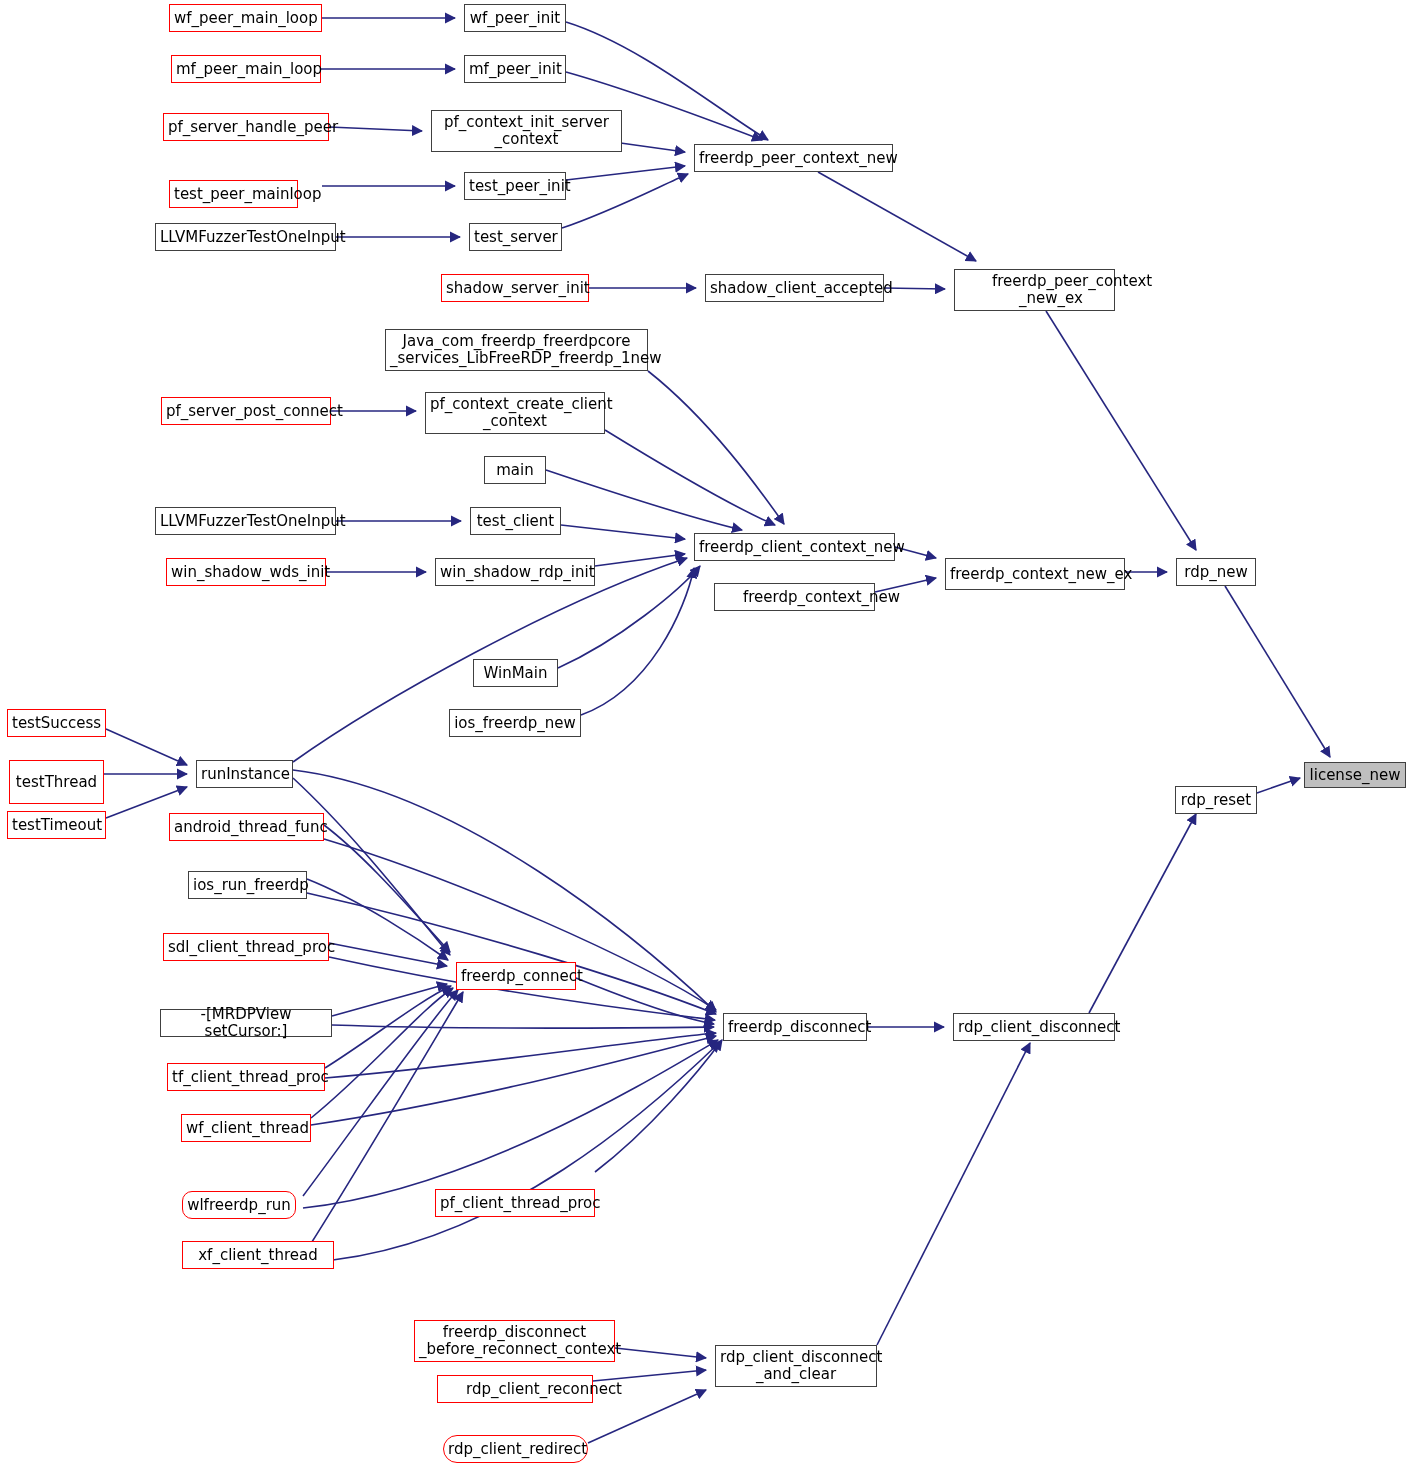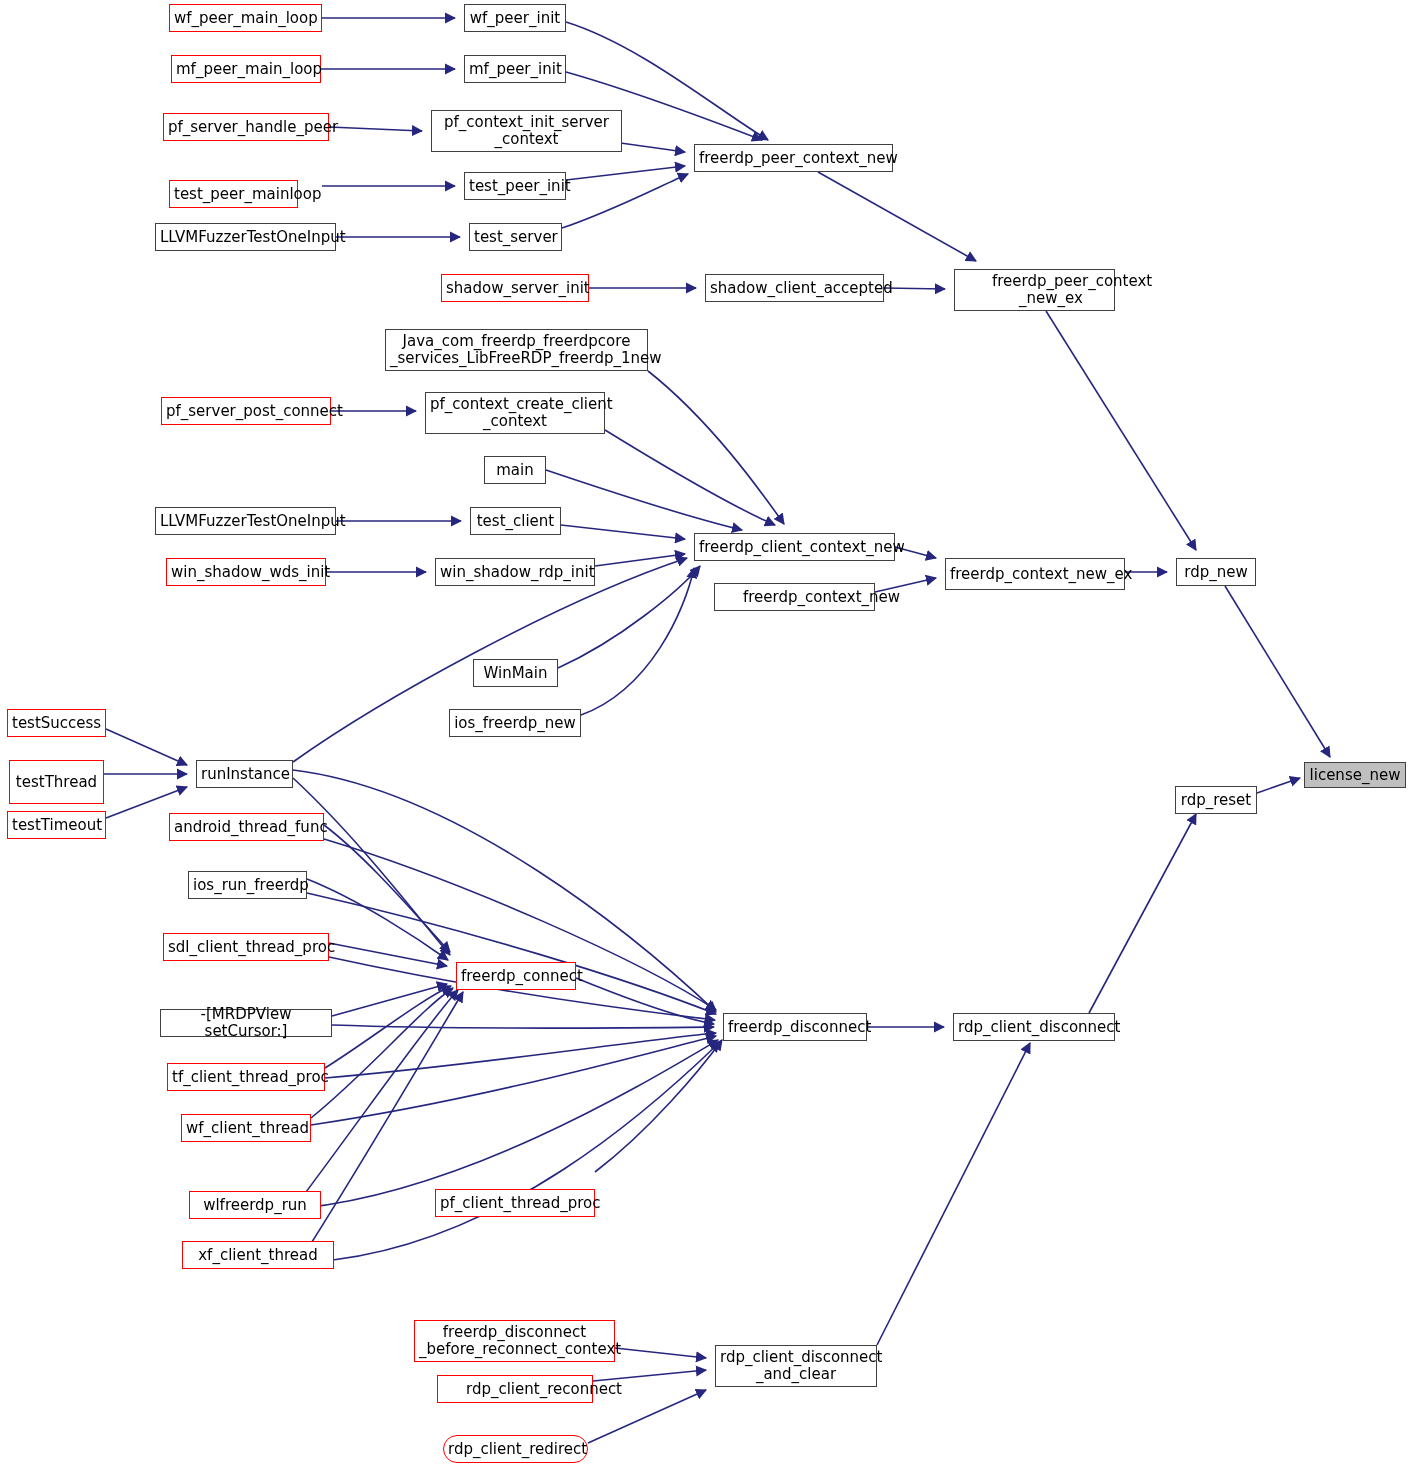--- a/index.html
+++ b/index.html
@@ -142,21 +142,21 @@
       <div class="node red" style="left: 169px; top: 813px; width: 155px; height: 28px;"><span class="lbl">android_thread_func</span></div>
       <div class="node" style="left: 188px; top: 871px; width: 119px; height: 28px;"><span class="lbl">ios_run_freerdp</span></div>
       <div class="node red" style="left: 163px; top: 933px; width: 166px; height: 28px;"><span class="lbl">sdl_client_thread_proc</span></div>
       <div class="node red" style="left: 456px; top: 962px; width: 120px; height: 28px;"><span class="lbl">freerdp_connect</span></div>
       <div class="node" style="left: 160px; top: 1009px; width: 172px; height: 28px;"><span class="lbl">-[MRDPView setCursor:]</span></div>
       <div class="node" style="left: 723px; top: 1013px; width: 144px; height: 28px;"><span class="lbl">freerdp_disconnect</span></div>
       <div class="node" style="left: 953px; top: 1013px; width: 162px; height: 28px;"><span class="lbl">rdp_client_disconnect</span></div>
       <div class="node red" style="left: 167px; top: 1063px; width: 158px; height: 28px;"><span class="lbl">tf_client_thread_proc</span></div>
       <div class="node red" style="left: 181px; top: 1114px; width: 130px; height: 28px;"><span class="lbl">wf_client_thread</span></div>
       <div class="node red" style="left: 435px; top: 1165px; width: 160px; height: 28px; margin-top: 24px;"><span class="lbl">pf_client_thread_proc</span></div>
-      <div class="node red" style="left: 189px; top: 1191px; width: 132px; height: 28px;"><span class="lbl">wlfreerdp_run</span></div>
+      <div class="node red" style="left: 182px; top: 1191px; width: 114px; height: 28px; border-radius: 10px;"><span class="lbl">wlfreerdp_run</span></div>
       <div class="node red" style="left: 182px; top: 1241px; width: 152px; height: 28px;"><span class="lbl">xf_client_thread</span></div>
       <div class="node" style="left: 1175px; top: 786px; width: 82px; height: 28px;"><span class="lbl">rdp_reset</span></div>
       <div class="node hl" style="left: 1304px; top: 762px; width: 102px; height: 26px;"><span class="lbl">license_new</span></div>
       <div class="node red" style="left: 414px; top: 1320px; width: 201px; height: 42px;"><span class="lbl">freerdp_disconnect
 _before_reconnect_context</span></div>
       <div class="node" style="left: 715px; top: 1345px; width: 162px; height: 42px;"><span class="lbl">rdp_client_disconnect
 _and_clear</span></div>
       <div class="node red" style="left: 437px; top: 1375px; width: 156px; height: 28px; padding-left: 28px;"><span class="lbl">rdp_client_reconnect</span></div>
       <div class="node red" style="left: 443px; top: 1435px; width: 145px; height: 28px; border-radius: 14px;"><span class="lbl">rdp_client_redirect</span></div>
     </div>

